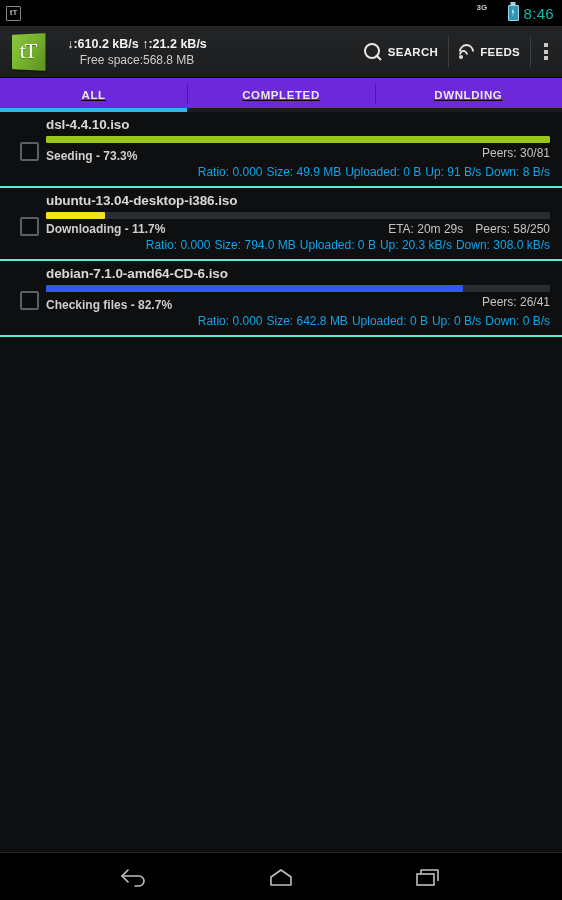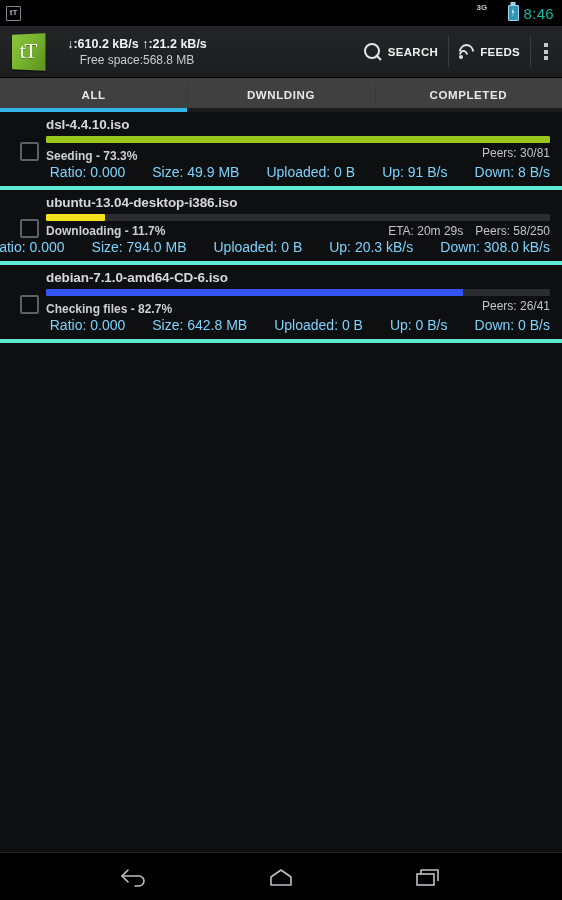--- a/index.html
+++ b/index.html
@@ -270,23 +270,24 @@
   .ab-overflow span {
     display: block;
     width: 4px; height: 4px;
     background: #c9c9c9;
   }
 
   
   .tabbar {
     height: 34px;
     flex: 0 0 34px;
-    background: #404040;
-    display: flex;
-    position: relative;
+    background: #6d28d9;
+    display: flex;
+    position: relative;
+    text-decoration: underline;
   }
   .tab {
     flex: 1;
     display: flex;
     align-items: center;
     justify-content: center;
     color: #e8e8e8;
     font-size: 11.5px;
     font-weight: bold;
     letter-spacing: .6px;
@@ -310,21 +311,21 @@
 
   
   .list {
     flex: 1 1 auto;
     background: #0e0f11;
     overflow: hidden;
   }
   .torrent-row {
     position: relative;
     padding: 4px 12px 5px 12px;
-    border-bottom: 4px solid #5eead4;
+    border-bottom: 2px solid #5eead4;
     background: #0e0f11;
     display: flex;
     cursor: pointer;
   }
   .row-check {
     flex: 0 0 34px;
     display: flex;
     align-items: center;
     justify-content: center;
     padding-top: 6px;
@@ -376,23 +377,23 @@
     margin-left: auto;
     display: flex;
     gap: 12px;
     color: #c4c4c4;
     font-size: 12px;
     white-space: nowrap;
   }
   .stats-line {
     display: flex;
     justify-content: flex-end;
-    gap: 27px;
-    color: #7dd3fc;
-    font-size: 14px;
+    gap: 4px;
+    color: #0ea5e9;
+    font-size: 12px;
     line-height: 17px;
     white-space: nowrap;
     padding-top: 1px;
   }
 
   
   .navbar {
     height: 48px;
     flex: 0 0 48px;
     background: #000;
@@ -463,25 +464,25 @@
       </div>
     </div>
   </div>
 
   <div class="tabbar">
     <div class="tab active">
       <span>ALL</span>
       <span class="underline" style="background: rgb(51, 181, 229);"></span>
     </div>
     <div class="tab">
+      <span>COMPLETED</span>
+      <span class="underline"></span>
+    </div>
+    <div class="tab">
       <span>DWNLDING</span>
-      <span class="underline"></span>
-    </div>
-    <div class="tab">
-      <span>COMPLETED</span>
       <span class="underline"></span>
     </div>
   </div>
 
   <div class="list">
 
     <div class="torrent-row">
       <div class="row-check">
         <div class="checkbox"></div>
       </div>

